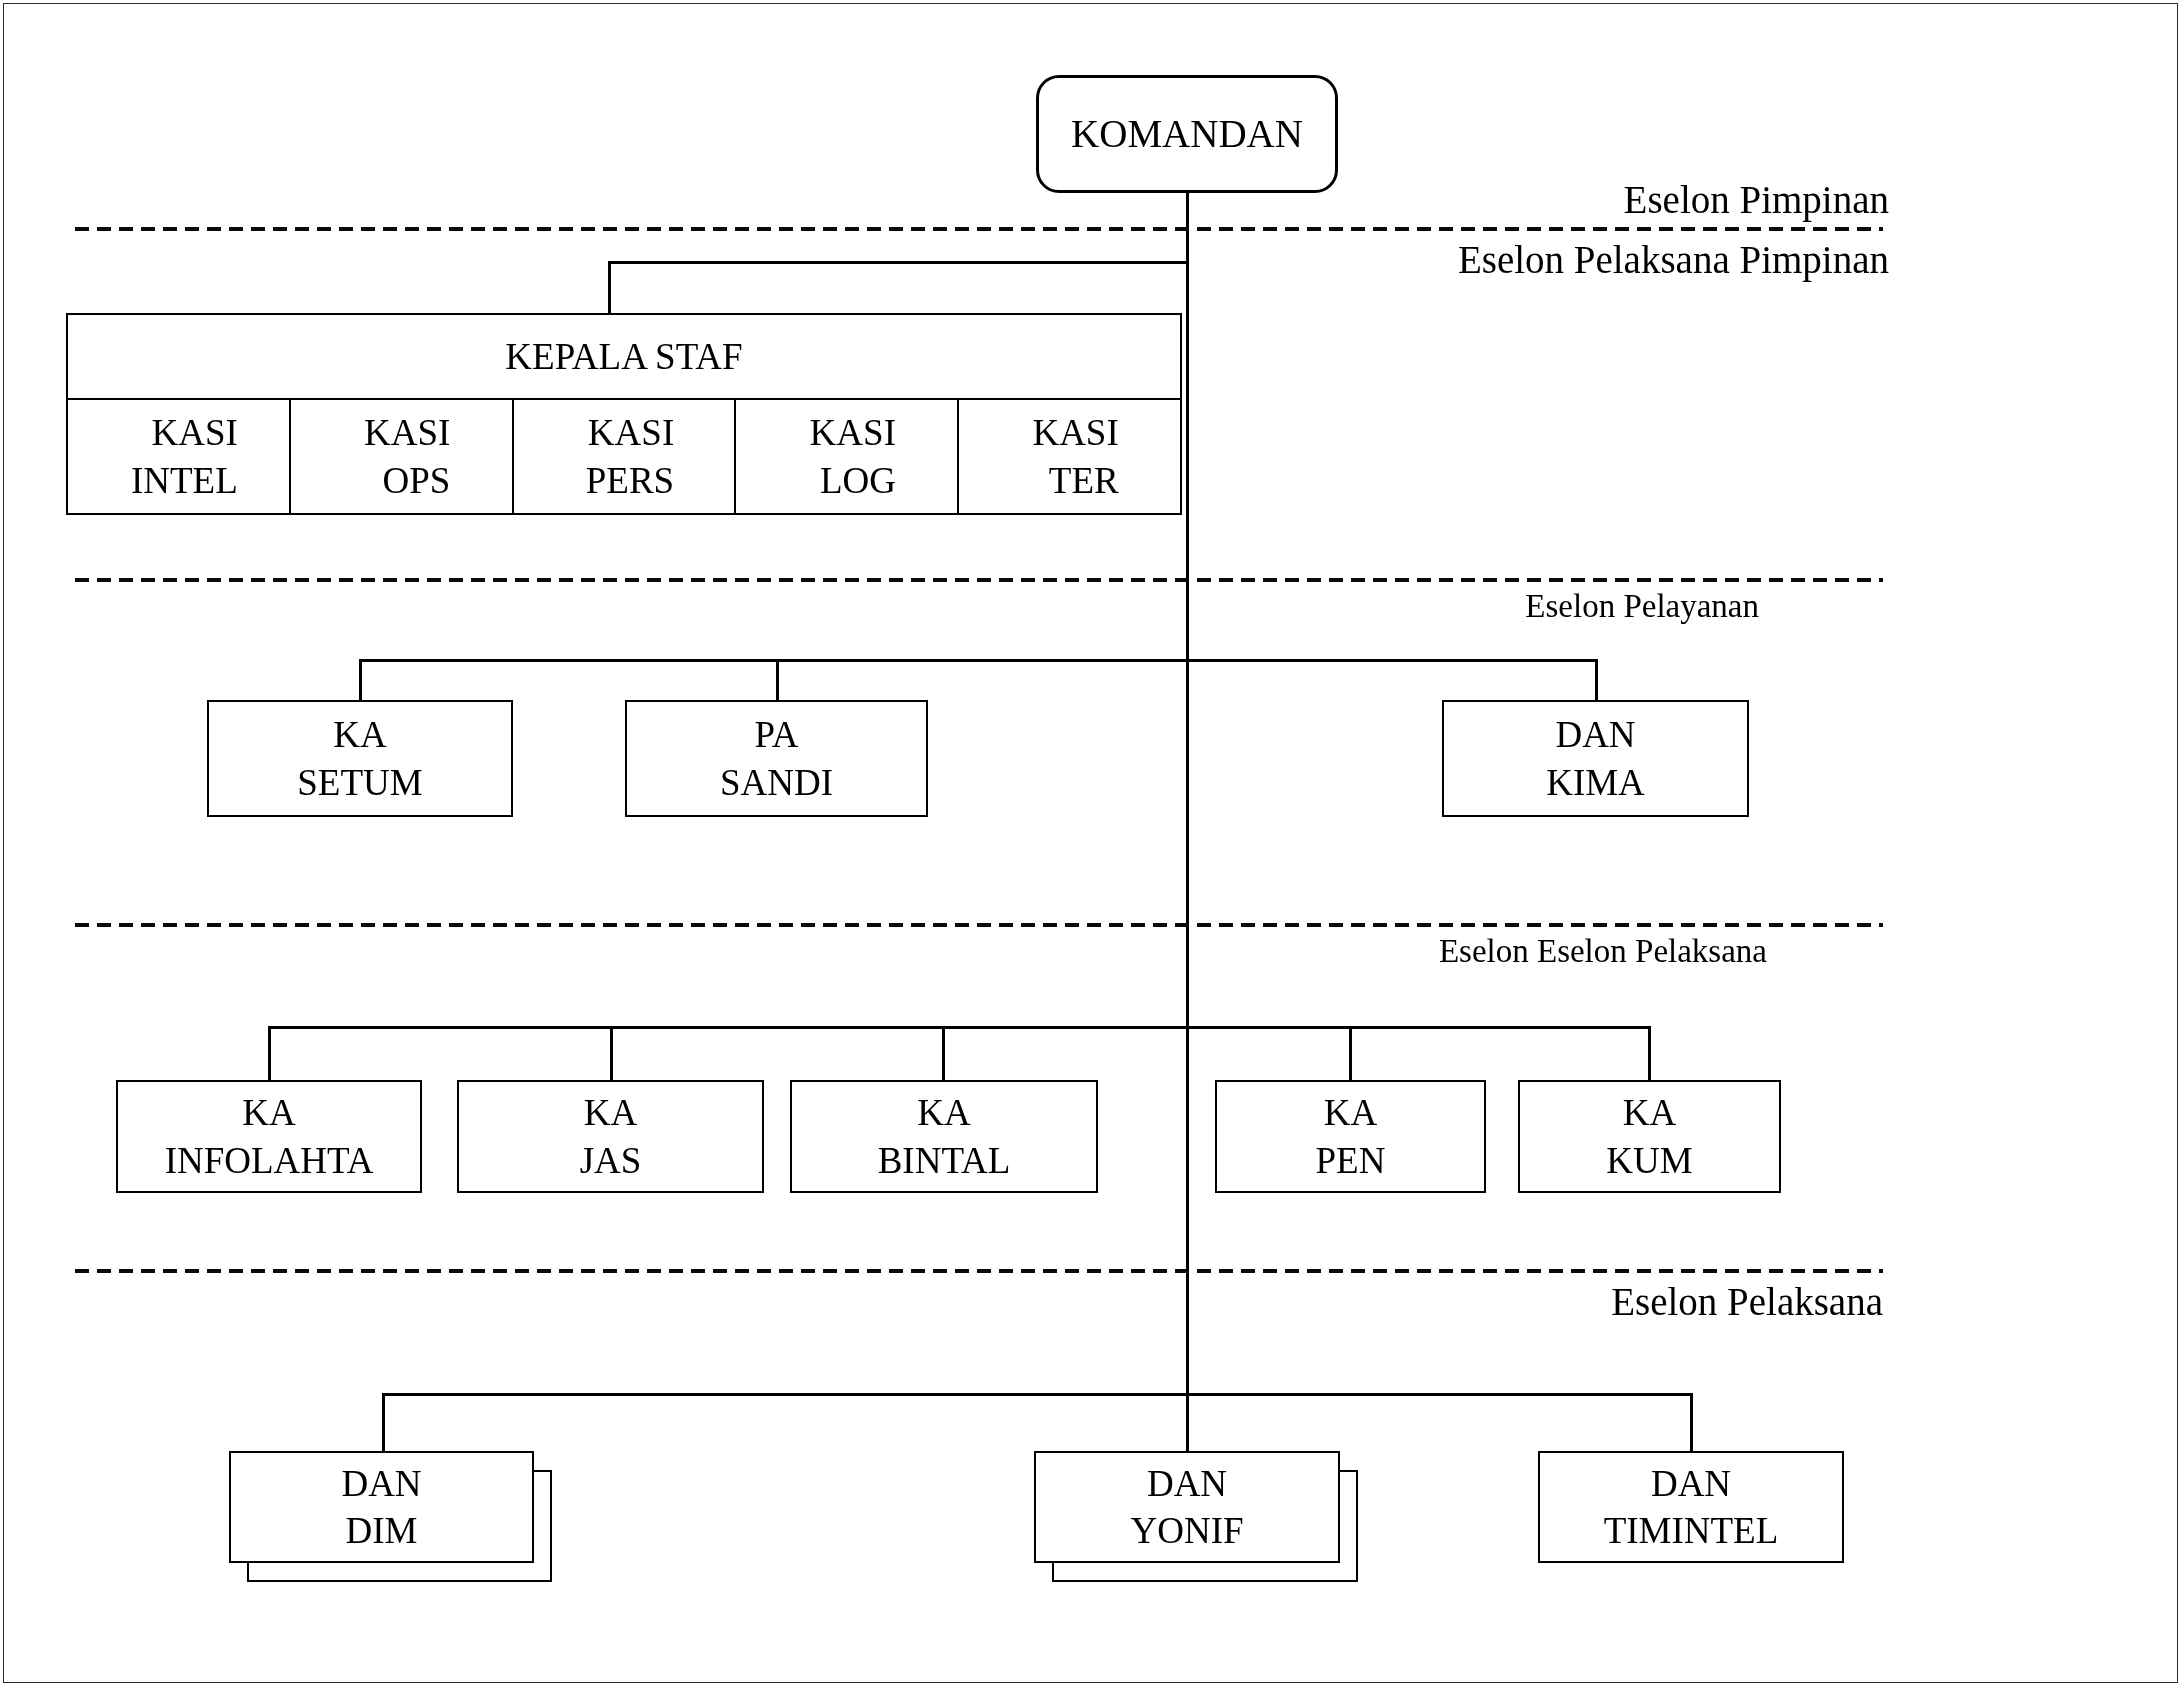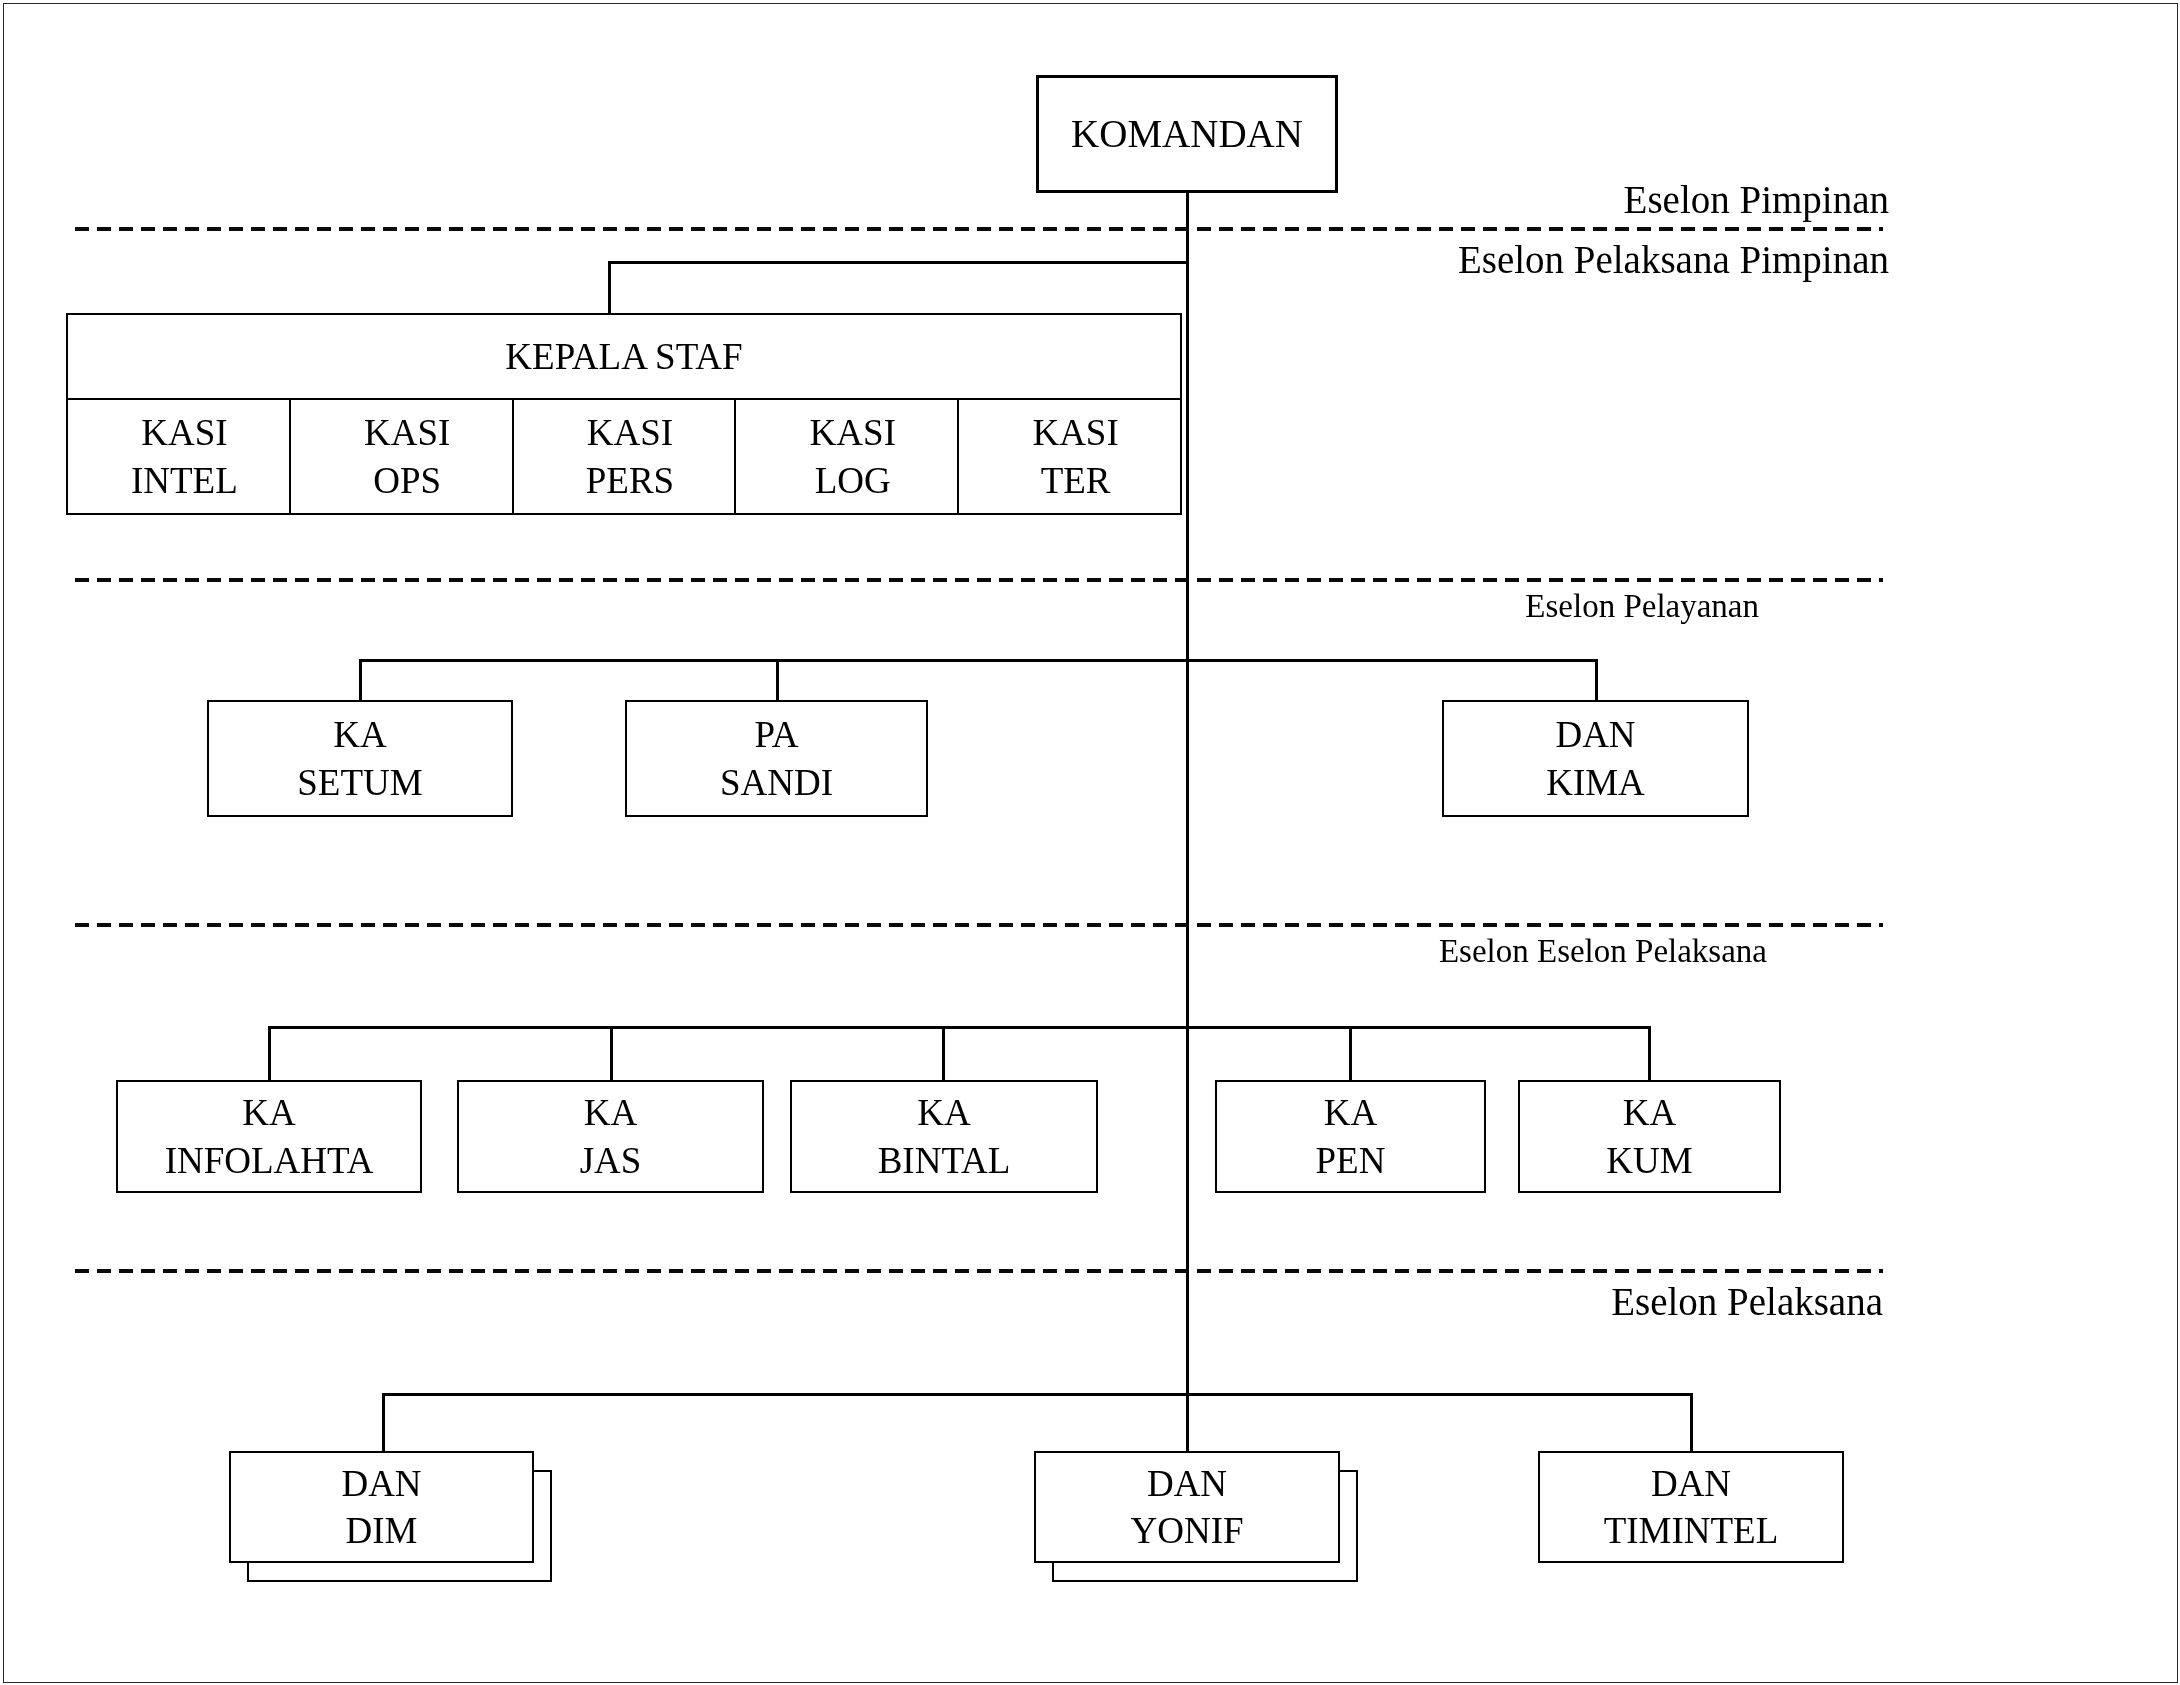--- a/index.html
+++ b/index.html
@@ -56,33 +56,33 @@
   .staf-header{
     flex:0 0 83px;
     display:flex;align-items:center;justify-content:center;
     font-size:37px;
     border-bottom:2.6px solid #000;
   }
   .staf-cells{flex:1;display:flex;}
   .staf-cell{
     flex:1;
     display:flex;align-items:center;justify-content:center;
-    text-align:center;font-size:37px;line-height:1.28;white-space:pre-line;
+    text-align:right;font-size:37px;line-height:1.28;white-space:pre-line;
     border-right:2.6px solid #000;
     margin-left:12px;
   }
   .staf-cell:last-child{border-right:none;}
 </style>
 </head>
 <body>
 
 <div id="canvas">
   <div class="outer-border"></div>
 
-  <div class="box root" style="left:1036px;top:75px;width:302px;height:118px;">KOMANDAN</div>
+  <div class="box root" style="left:1036px;top:75px;width:302px;height:118px;border-radius:23px;">KOMANDAN</div>
 
   <div class="vline" style="left:1186px;top:191px;height:1262px;"></div>
 
   <div class="dashline" style="left:75px;top:227px;width:1808px;"></div>
   <div class="dashline" style="left:75px;top:578px;width:1808px;"></div>
   <div class="dashline" style="left:75px;top:923px;width:1808px;"></div>
   <div class="dashline" style="left:75px;top:1269px;width:1808px;"></div>
 
   <div class="eselon-label big" style="right:292px;top:177px;">Eselon Pimpinan</div>
   <div class="eselon-label big" style="right:292px;top:237px;">Eselon Pelaksana Pimpinan</div>

